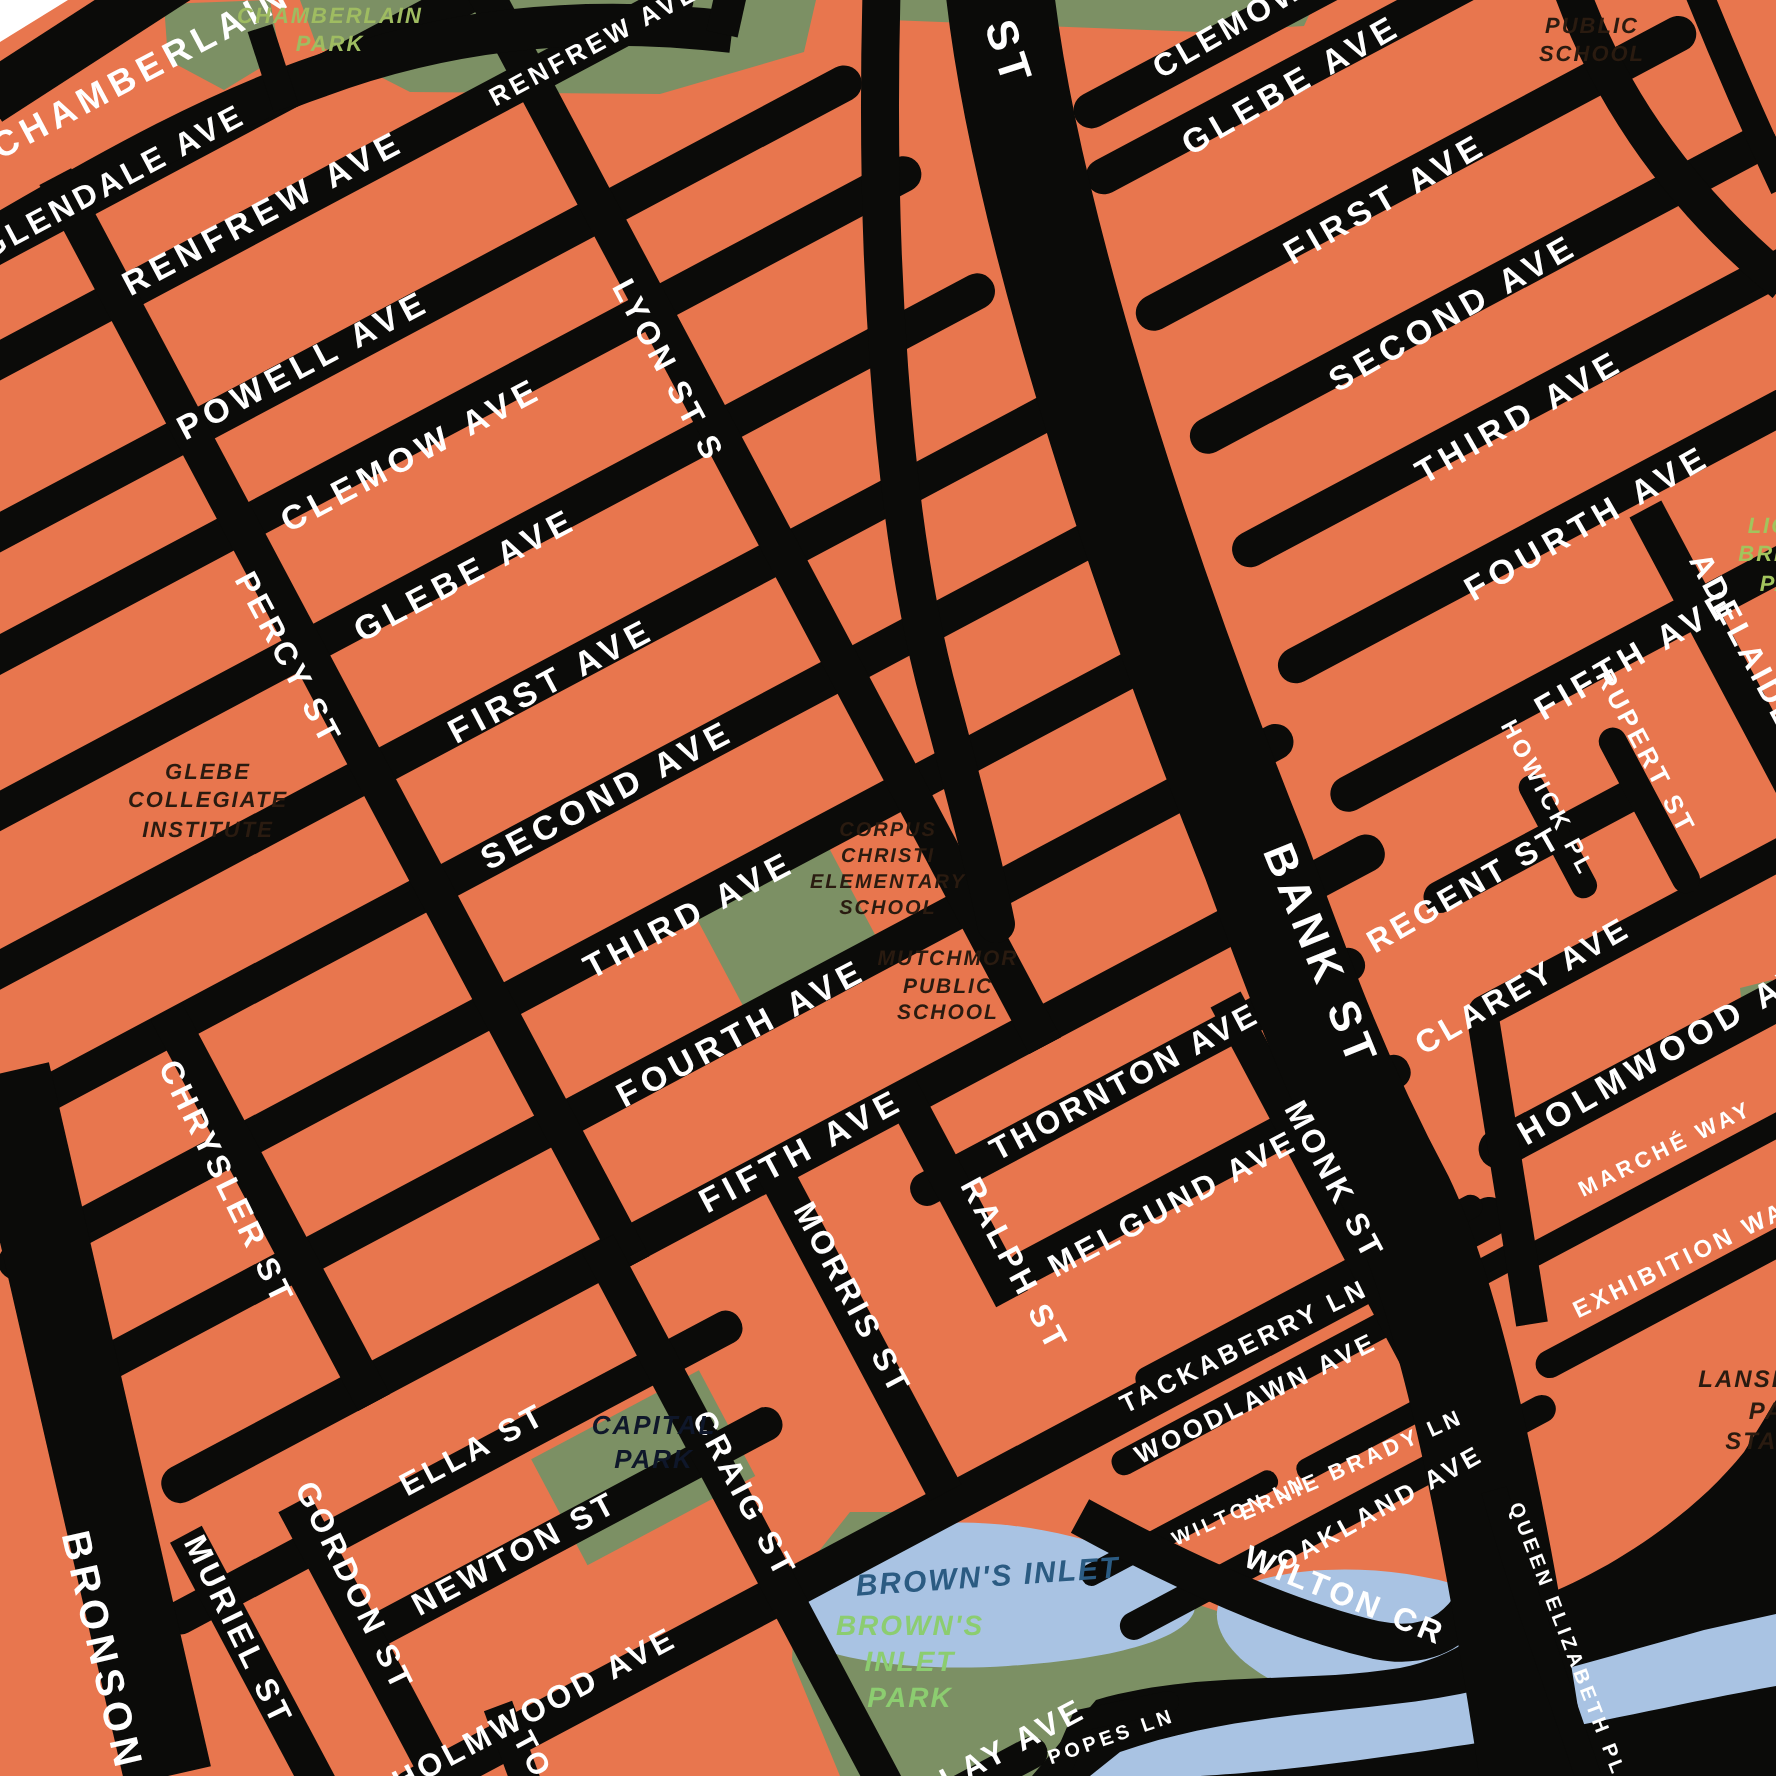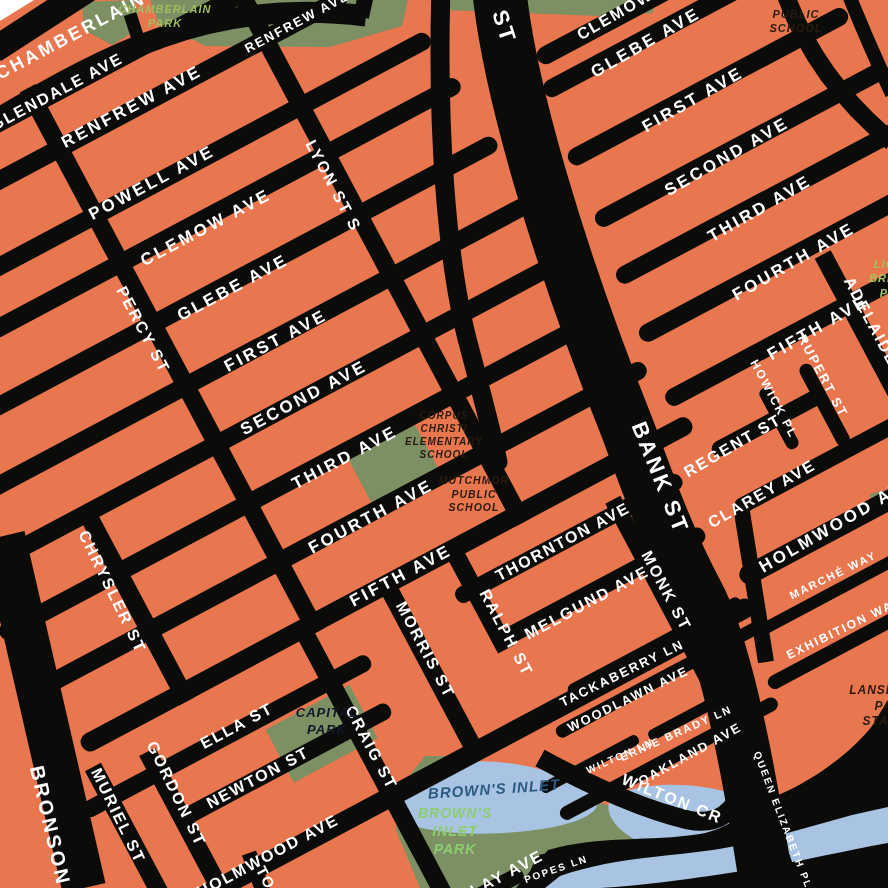--- a/index.html
+++ b/index.html
@@ -167,20 +167,23 @@
       <div class="slabel" style="left: 878px; top: 335px; font-size: 16px; letter-spacing: 2px; --r: 62deg;">ADELAIDE ST</div>
       <div class="slabel" style="left: 838px; top: 524px; font-size: 17px; letter-spacing: 3px; --r: -30deg;">HOLMWOOD AVE</div>
       <div class="slabel" style="left: 833px; top: 575px; font-size: 11px; letter-spacing: 2px; --r: -26deg;">MARCHÉ WAY</div>
       <div class="slabel" style="left: 844px; top: 628px; font-size: 12px; letter-spacing: 2px; --r: -26deg;">EXHIBITION WAY</div>
       <div class="slabel" style="left: 487px; top: 884px; font-size: 16px; letter-spacing: 2px; --r: -28deg;">FINDLAY AVE</div>
       <div class="slabel" style="left: 266px; top: 878px; font-size: 15px; letter-spacing: 2px; --r: 62deg;">TO</div>
       <div class="alabel" style="left: 165px; top: 16px; font-size: 11px; color: rgb(159, 188, 97); --r: 0deg;">CHAMBERLAIN
 PARK</div>
       <div class="alabel" style="left: 796px; top: 21px; font-size: 11px; color: rgb(42, 27, 16); --r: 0deg;">PUBLIC
 SCHOOL</div>
+      <div class="alabel" style="left: 104px; top: 401px; font-size: 11px; color: rgb(42, 27, 16); --r: 0deg;">GLEBE
+COLLEGIATE
+INSTITUTE</div>
       <div class="alabel" style="left: 444px; top: 435px; font-size: 10px; color: rgb(42, 27, 16); --r: 0deg;">CORPUS
 CHRISTI
 ELEMENTARY
 SCHOOL</div>
       <div class="alabel" style="left: 474px; top: 494px; font-size: 10.5px; color: rgb(42, 27, 16); --r: 0deg;">MUTCHMOR
 PUBLIC
 SCHOOL</div>
       <div class="alabel" style="left: 897px; top: 278px; font-size: 11px; color: rgb(162, 196, 93); --r: 0deg;">LIONEL
 BRITTON
 PARK</div>

